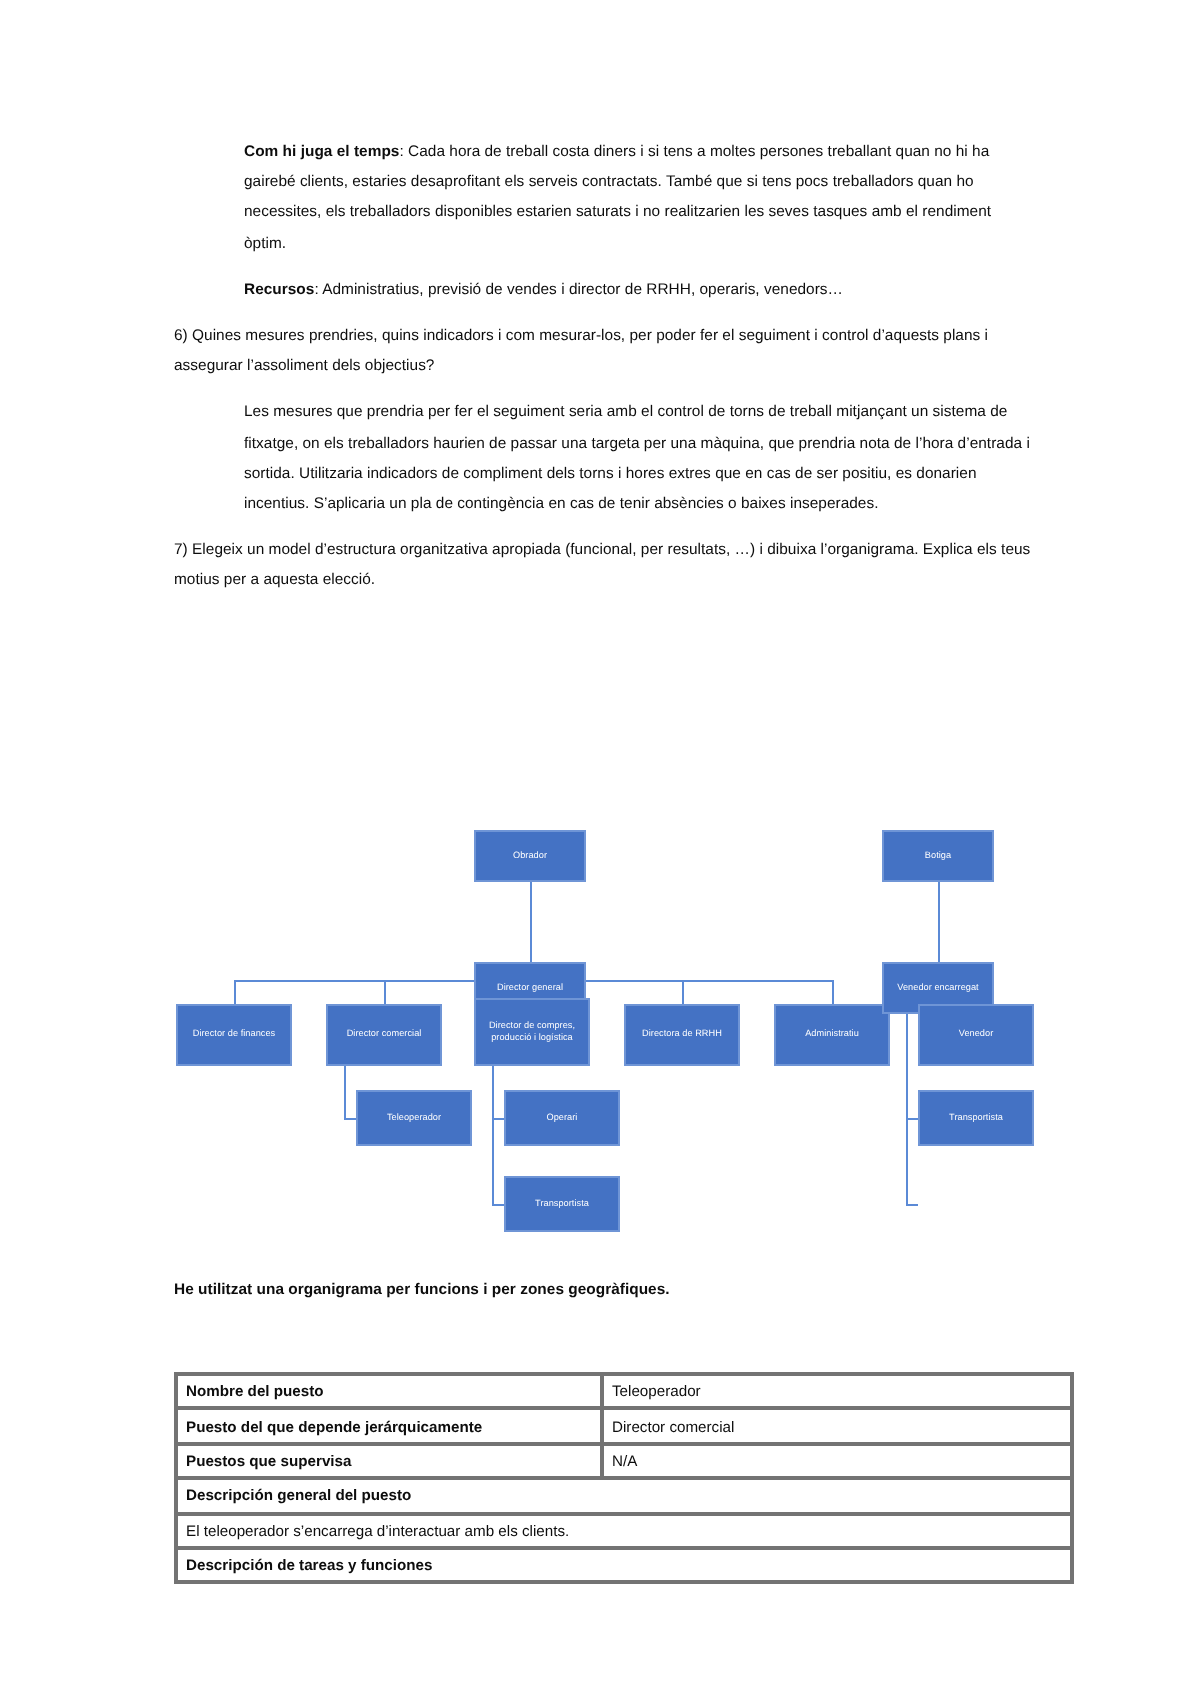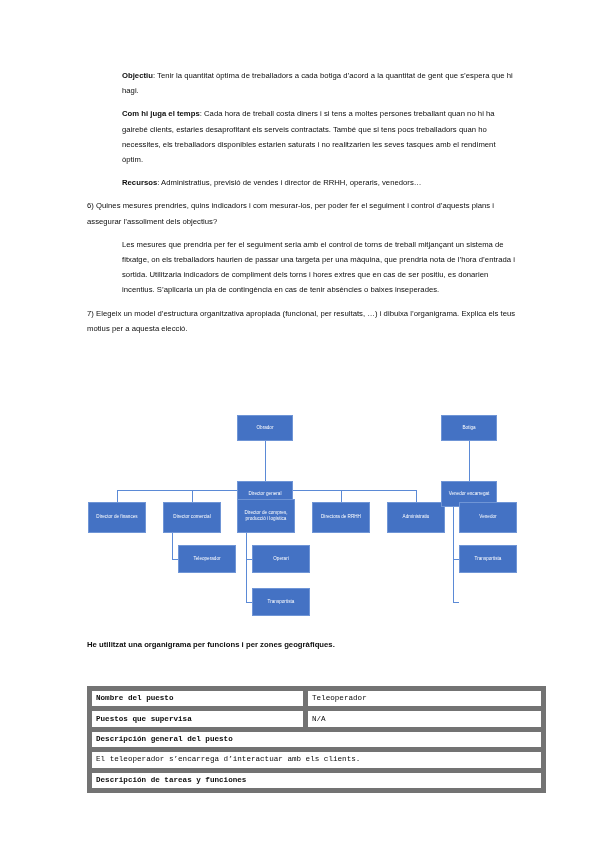--- a/index.html
+++ b/index.html
@@ -81,39 +81,37 @@
   
   .jobtable {
     position: absolute;
     left: 87px;
     top: 686px;
     width: 428px;
     border-collapse: collapse;
     table-layout: fixed;
   }
   .jobtable td {
-    border: 5px solid #737373;
+    border: 2px solid #737373;
     font-size: 7.6px;
     line-height: 11px;
     padding: 2.2px 4px;
     color: #0d0d0d;
     vertical-align: middle;
-    font-family: Liberation Mono, monospace;
   }
   .jobtable td.hdr { font-weight: bold; }
   .col-a { width: 203px; }
   .col-b { width: 225px; }
 </style>
 </head>
 <body>
 
 <div class="page">
 
   <div class="doc-body" id="text-top" style="top:68px;">
-      <p class="para indent"><span class="lbl">Objectiu</span>: Tenir la quantitat òptima de treballadors a cada botiga d’acord a la quantitat de gent que s’espera que hi hagi.</p>
       <p class="para indent"><span class="lbl">Com hi juga el temps</span>: Cada hora de treball costa diners i si tens a moltes persones treballant quan no hi ha gairebé clients, estaries desaprofitant els serveis contractats. També que si tens pocs treballadors quan ho necessites, els treballadors disponibles estarien saturats i no realitzarien les seves tasques amb el rendiment òptim.</p>
       <p class="para indent"><span class="lbl">Recursos</span>: Administratius, previsió de vendes i director de RRHH, operaris, venedors…</p>
       <p class="para flush">6) Quines mesures prendries, quins indicadors i com mesurar-los, per poder fer el seguiment i control d’aquests plans i assegurar l’assoliment dels objectius?</p>
       <p class="para indent">Les mesures que prendria per fer el seguiment seria amb el control de torns de treball mitjançant un sistema de fitxatge, on els treballadors haurien de passar una targeta per una màquina, que prendria nota de l’hora d’entrada i sortida. Utilitzaria indicadors de compliment dels torns i hores extres que en cas de ser positiu, es donarien incentius. S’aplicaria un pla de contingència en cas de tenir absències o baixes inseperades.</p>
       <p class="para flush">7) Elegeix un model d’estructura organitzativa apropiada (funcional, per resultats, …) i dibuixa l’organigrama. Explica els teus motius per a aquesta elecció.</p>
     </div>
 
   <div class="orgchart" id="orgchart">
 
     <div class="conn v" style="left: 265px; top: 36px; height: 40px; background: rgb(91, 138, 214);"></div>
@@ -158,20 +156,24 @@
       <p class="para flush">He utilitzat una organigrama per funcions i per zones geogràfiques.</p>
     </div>
 
   <table class="jobtable">
     <tbody id="jobtable-body">
         <tr>
           <td class="hdr col-a">Nombre del puesto</td>
           <td class="col-b">Teleoperador</td>
         </tr>
         <tr>
+          <td class="hdr col-a">Puesto del que depende jerárquicamente</td>
+          <td class="col-b">Director comercial</td>
+        </tr>
+        <tr>
           <td class="hdr col-a">Puestos que supervisa</td>
           <td class="col-b">N/A</td>
         </tr>
         <tr>
           <td colspan="2" class="hdr">Descripción general del puesto</td>
         </tr>
         <tr>
           <td colspan="2" class="">El teleoperador s’encarrega d’interactuar amb els clients.</td>
         </tr>
         <tr>

